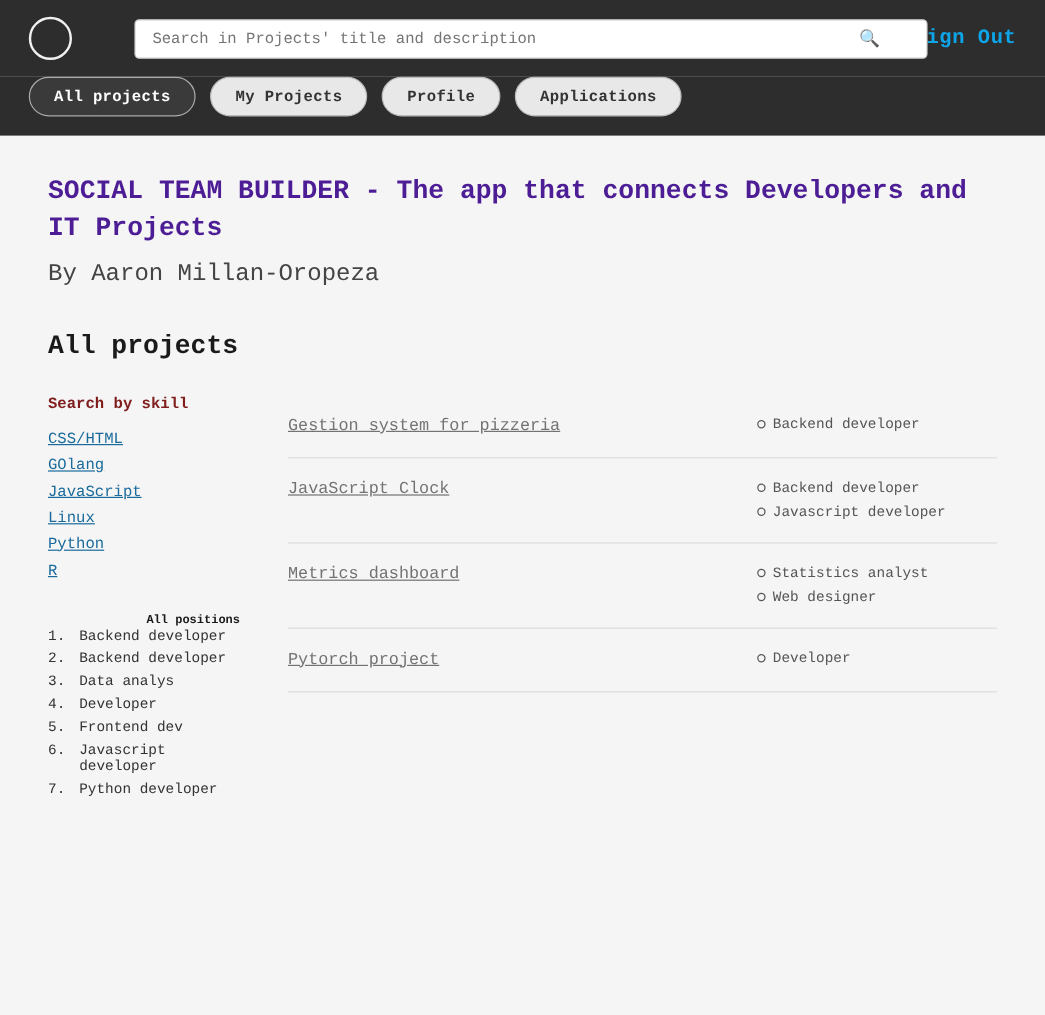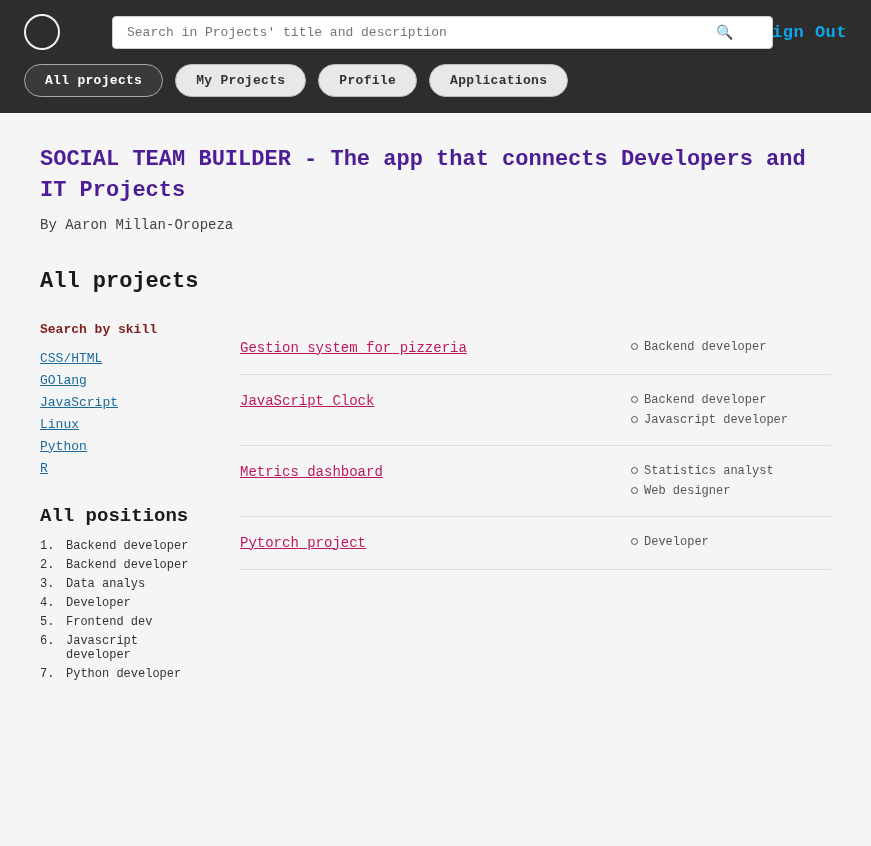--- a/index.html
+++ b/index.html
@@ -115,21 +115,21 @@
       font-family: 'Courier New', Courier, monospace;
       font-size: 22px;
       font-weight: bold;
       color: #4c1d95;
       line-height: 1.4;
       margin-bottom: 10px;
     }
 
     .project-author {
       font-family: 'Courier New', Courier, monospace;
-      font-size: 14px;
+      font-size: 20px;
       color: #444;
       margin-bottom: 36px;
     }
 
     .all-projects-heading {
       font-family: 'Courier New', Courier, monospace;
       font-size: 22px;
       font-weight: bold;
       color: #1a1a1a;
       margin-bottom: 28px;
@@ -167,24 +167,24 @@
       text-decoration: underline;
       cursor: pointer;
     }
 
     .skill-list li {
       margin-bottom: 4px;
     }
 
     .positions-section-title {
       font-family: 'Courier New', Courier, monospace;
-      font-size: 19px;
+      font-size: 10px;
       font-weight: bold;
       color: #1a1a1a;
-      margin-bottom: 12px;
+      text-align: right;
     }
 
     .positions-list {
       list-style: none;
     }
 
     .positions-list li {
       font-family: 'Courier New', Courier, monospace;
       font-size: 12px;
       color: #333;
@@ -227,21 +227,21 @@
       display: flex;
       justify-content: space-between;
       align-items: flex-start;
       padding: 18px 0;
       border-bottom: 1px solid #ddd;
     }
 
     .project-name-link {
       font-family: 'Courier New', Courier, monospace;
       font-size: 14px;
-      color: #be185d;
+      color: #737373;
       text-decoration: underline;
       cursor: pointer;
       background: none;
       border: none;
       text-align: center;
       padding: 0;
     }
 
     .project-needs {
       display: flex;

